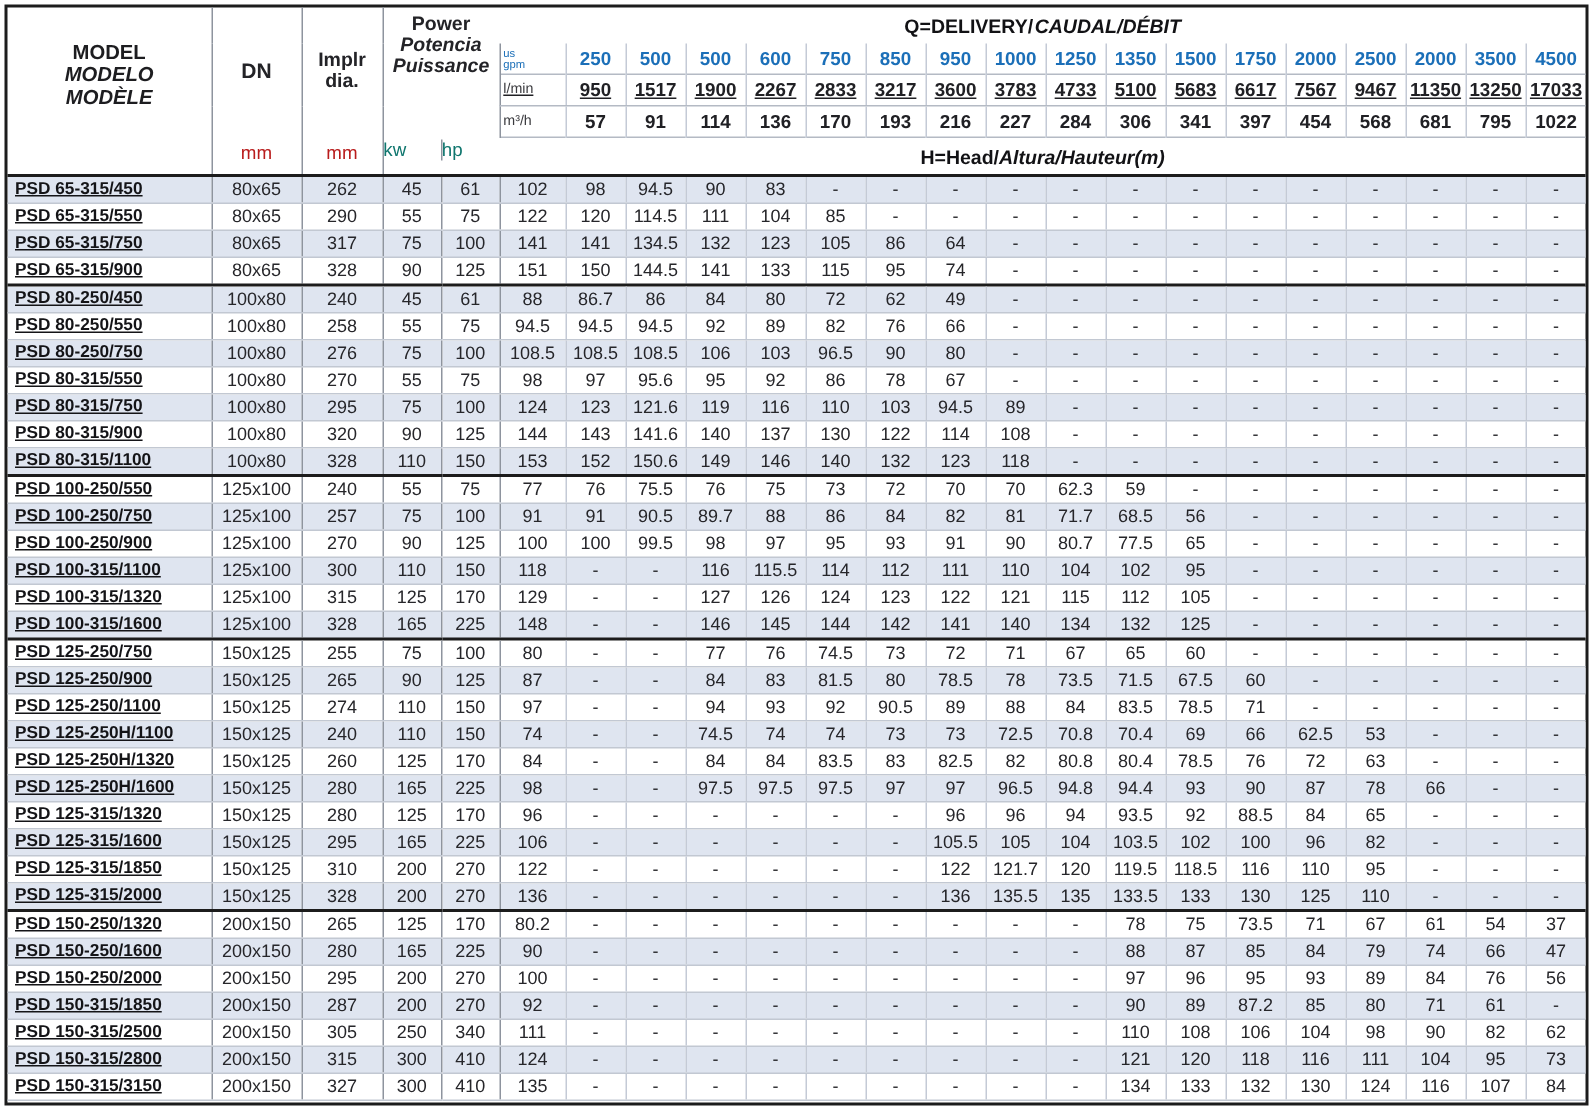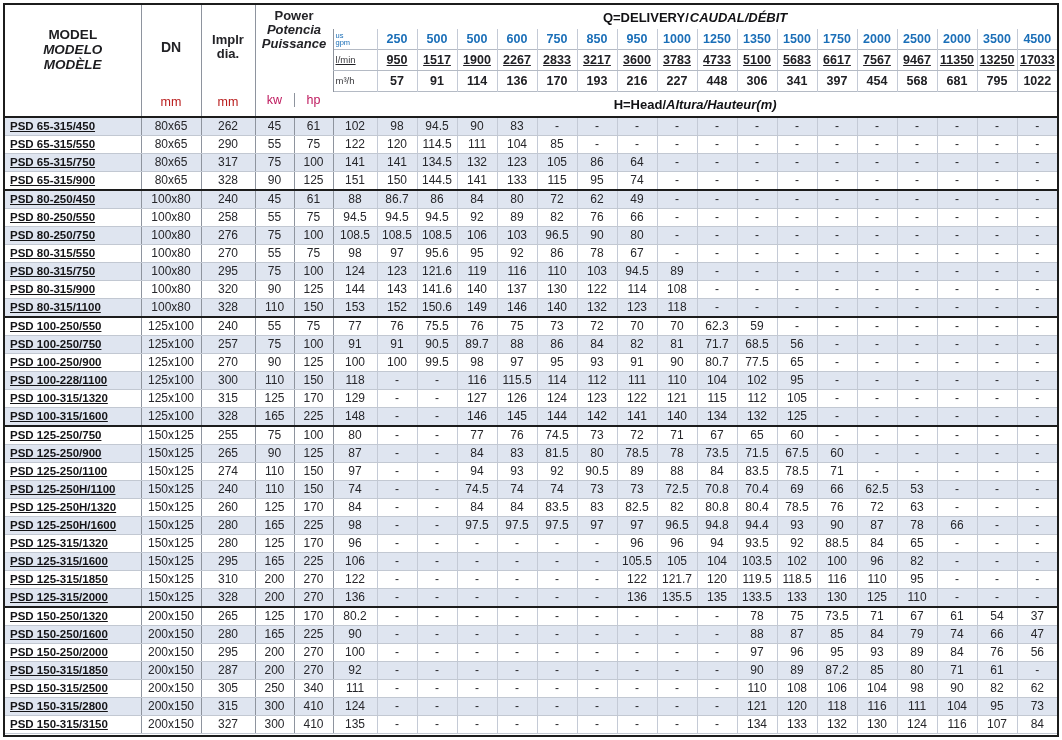--- a/index.html
+++ b/index.html
@@ -21,21 +21,21 @@
   .b{font-weight:bold;}
   .bi{font-weight:bold;font-style:italic;}
   .dn-head,.dia-head,.power-head{border-left:1px solid var(--line-sec);}
   .vcol{display:flex;flex-direction:column;height:104px;}
   .vcol .grow{flex:1;display:flex;flex-direction:column;align-items:center;justify-content:center;padding-bottom:10px;text-align:center;}
   .vcol .unit{text-align:center;font-size:12.5px;padding-bottom:4px;color:#b91c1c;}
   .dn-head .grow{font-size:14px;font-weight:bold;}
   .dia-head .grow{font-size:13px;font-weight:bold;line-height:14px;}
   .power-head .ptop{flex:1;display:flex;flex-direction:column;align-items:center;justify-content:flex-start;font-size:13px;line-height:14px;padding-bottom:2px;}
   .pbot{display:flex;height:26px;align-items:center;}
-  .pbot span{flex:1;text-align:center;font-size:12.5px;color:#be185d;}
+  .pbot span{flex:1;text-align:left;font-size:12.5px;color:#0f766e;}
   .pbot .hp-lab{border-left:1px solid var(--line-sec);}
   .q-title{height:24px;text-align:center;font-size:13px;color:#121215;}
   .q-title .bi{margin-left:1px;}
   .h-title{height:24px;text-align:center;font-size:13px;color:#121215;border-top:1px solid var(--line-h);}
   .h-title .unit-m{font-style:italic;font-weight:bold;}
   tr.unit-row th{height:20px;line-height:20px;text-align:center;font-size:12.5px;font-weight:bold;}
   tr.unit-row .qh{border-left:1px solid var(--line-q);}
   tr.unit-row .q0h{border-left:1px solid var(--line-sec);display:table-cell;}
   #gpm-row th{color:var(--accent);}
   #lmin-row th{border-top:1px solid var(--line-h);border-bottom:1px solid var(--line-h);color:#202024;text-decoration:underline;}
@@ -170,21 +170,21 @@
             </div>
           </th>
         <th class="qh">57</th>
             <th class="qh">91</th>
             <th class="qh">114</th>
             <th class="qh">136</th>
             <th class="qh">170</th>
             <th class="qh">193</th>
             <th class="qh">216</th>
             <th class="qh">227</th>
-            <th class="qh">448</th>
+            <th class="qh">284</th>
             <th class="qh">306</th>
             <th class="qh">341</th>
             <th class="qh">397</th>
             <th class="qh">454</th>
             <th class="qh">568</th>
             <th class="qh">681</th>
             <th class="qh">795</th>
             <th class="qh">1022</th>
           </tr>
         <tr>
@@ -538,21 +538,21 @@
             <td class="q-col">77.5</td>
             <td class="q-col">65</td>
             <td class="q-col">-</td>
             <td class="q-col">-</td>
             <td class="q-col">-</td>
             <td class="q-col">-</td>
             <td class="q-col">-</td>
             <td class="q-col">-</td>
           </tr>
           <tr>
-            <td class="model-col">PSD 100-228/1100</td>
+            <td class="model-col">PSD 100-315/1100</td>
             <td class="dn-col">125x100</td>
             <td class="dia-col">300</td>
             <td class="kw-col">110</td>
             <td class="hp-col">150</td>
             <td class="q0-col">118</td>
             <td class="q-col">-</td>
             <td class="q-col">-</td>
             <td class="q-col">116</td>
             <td class="q-col">115.5</td>
             <td class="q-col">114</td>

